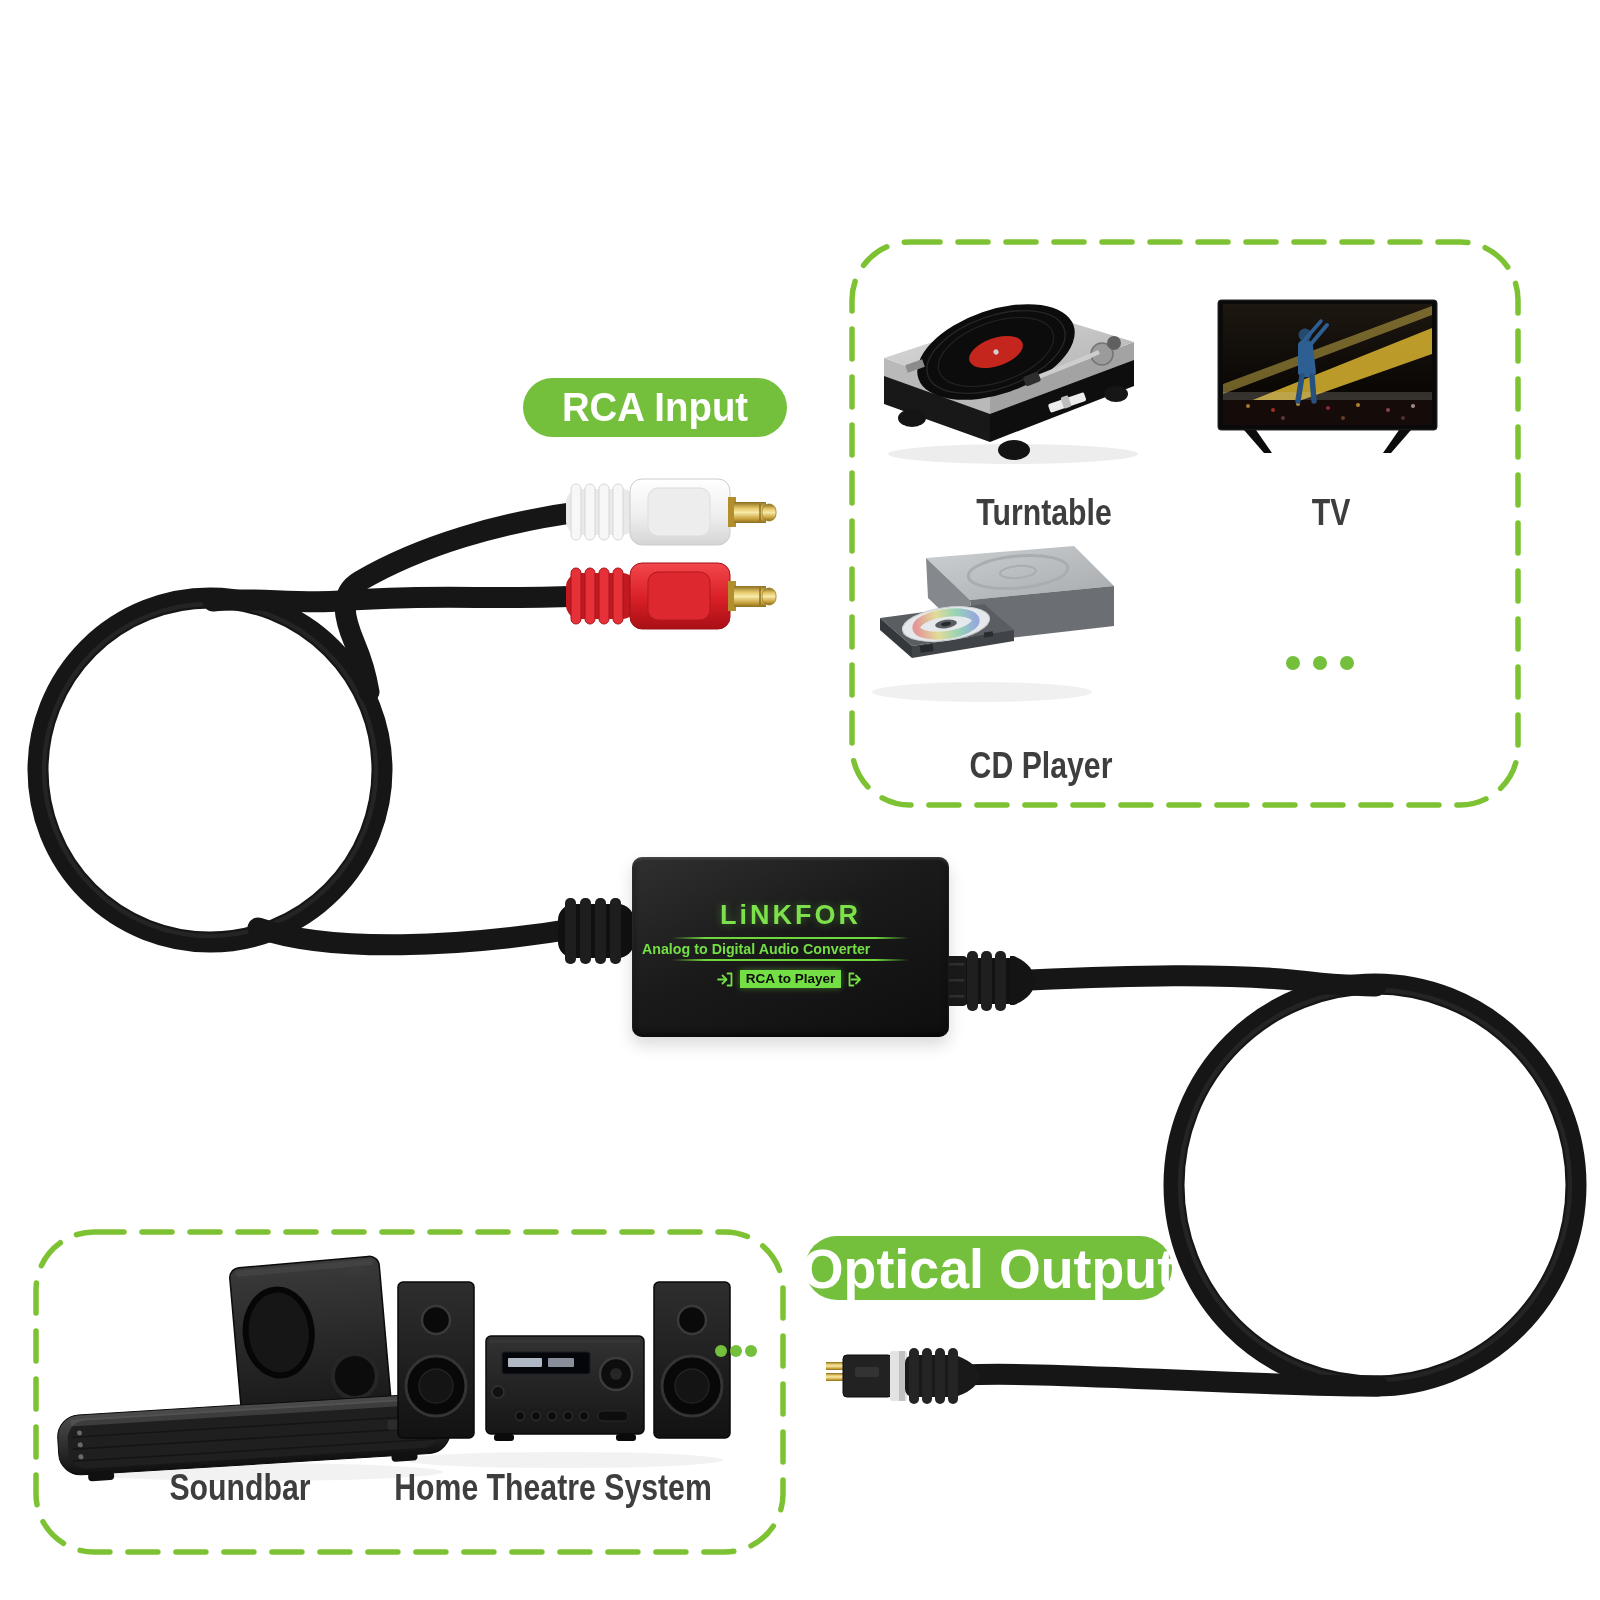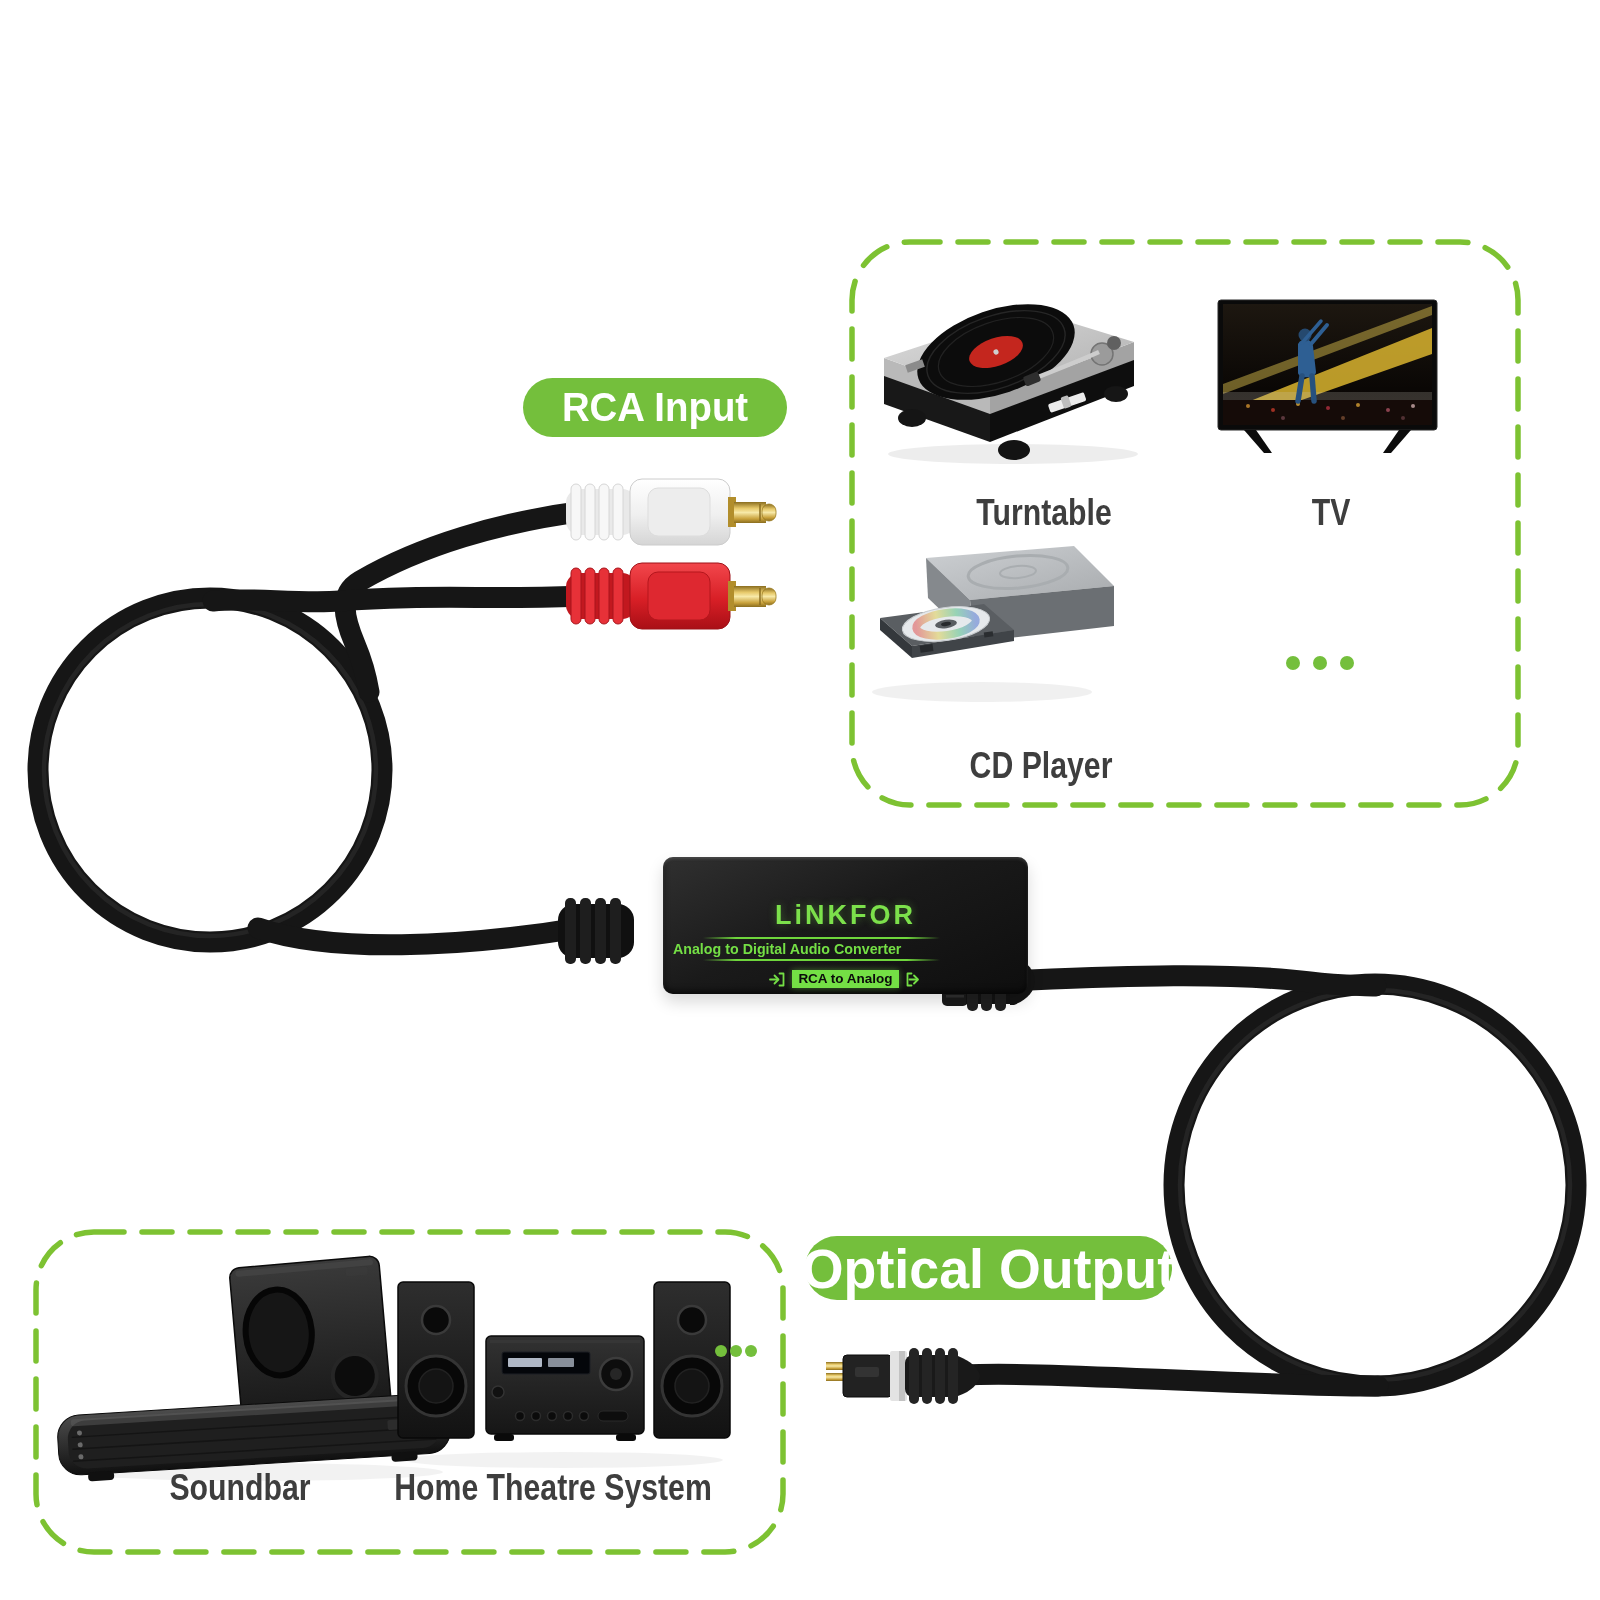--- a/index.html
+++ b/index.html
@@ -35,24 +35,23 @@
   }
   
   .dots{position:absolute;display:flex;align-items:center;}
   .dots .dot{border-radius:50%;background:#74bf3c;}
   #dots-sources{left:1286px;top:656px;gap:13px;}
   #dots-sources .dot{width:14px;height:14px;}
   #dots-outputs{left:715px;top:1345px;gap:3px;}
   #dots-outputs .dot{width:12px;height:12px;}
   
   #converter{
-    left:663px;top:857px;width:317px;height:137px;border-radius:10px;
+    left:632px;top:857px;width:317px;height:180px;border-radius:10px;
     background:linear-gradient(155deg,#303030 0%,#1a1a1a 45%,#0e0e0e 100%);
     box-shadow:inset 0 2px 3px rgba(255,255,255,.15), inset 0 -3px 6px rgba(0,0,0,.65), 0 8px 16px rgba(0,0,0,.15);
-    padding-left:48px;
   }
   .cv-brand{
     position:absolute;top:45px;left:0;width:100%;text-align:center;
     font-size:27px;line-height:26px;font-weight:bold;color:#7ce14b;letter-spacing:3px;
     text-shadow:0 0 8px rgba(124,225,75,.35);white-space:nowrap;
   }
   .cv-line{position:absolute;left:40px;width:237px;height:2px;
     background:linear-gradient(90deg,rgba(111,214,60,0) 0%,#6fd63c 14%,#6fd63c 86%,rgba(111,214,60,0) 100%);}
   #cv-line1{top:80px;} #cv-line2{top:102px;}
   .cv-name{position:absolute;top:83px;left:0;width:100%;text-align:left;white-space:nowrap;}
@@ -367,21 +366,21 @@
     </div>
     <div class="cv-line" id="cv-line2"></div>
     <div class="cv-badge-row">
       <svg width="17" height="17" viewBox="0 0 17 17">
         <g fill="none" stroke="#74df45" stroke-width="1.8" stroke-linecap="round" stroke-linejoin="round">
           <path d="M1 8.5 H8.5"></path>
             <path d="M5.5 4.5 L9.5 8.5 L5.5 12.5"></path>
             <path d="M10.5 2.5 H14.5 V14.5 H10.5"></path>
         </g>
       </svg>
-      <span class="cv-badge">RCA to Analog</span>
+      <span class="cv-badge">RCA to Player</span>
       <svg width="17" height="17" viewBox="0 0 17 17">
         <g fill="none" stroke="#74df45" stroke-width="1.8" stroke-linecap="round" stroke-linejoin="round">
           <path d="M6.5 2.5 H2.5 V14.5 H6.5"></path>
             <path d="M4.5 8.5 H12"></path>
             <path d="M9 4.5 L13 8.5 L9 12.5"></path>
         </g>
       </svg>
     </div>
   </div>
 

